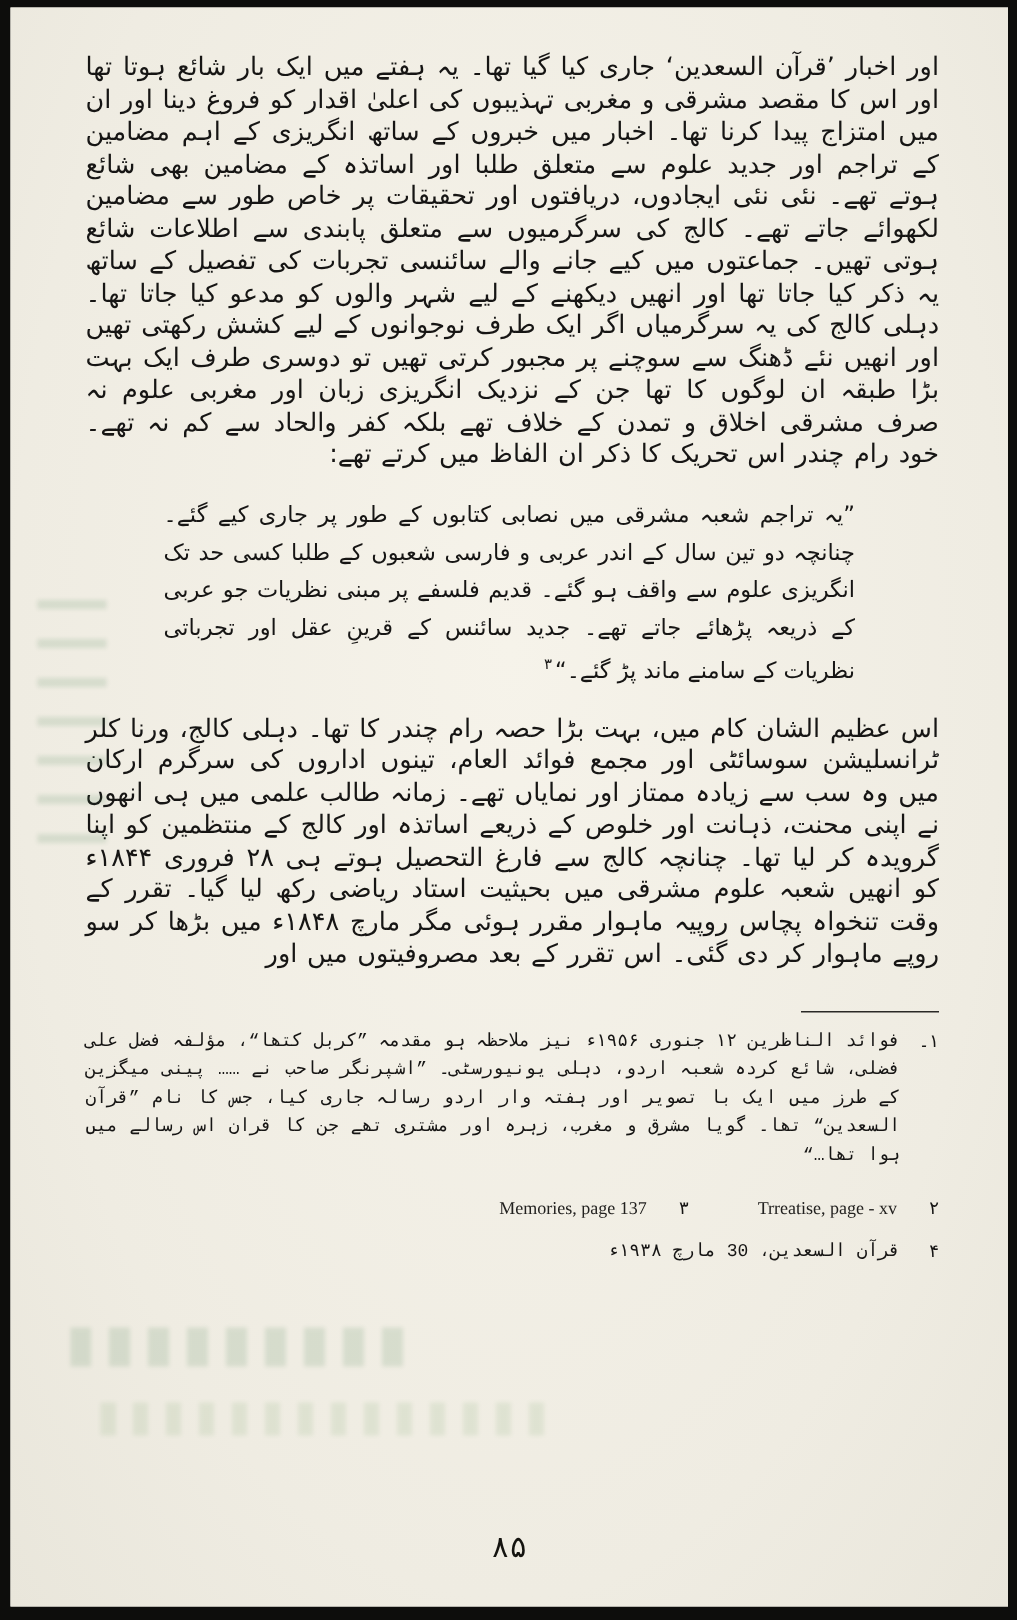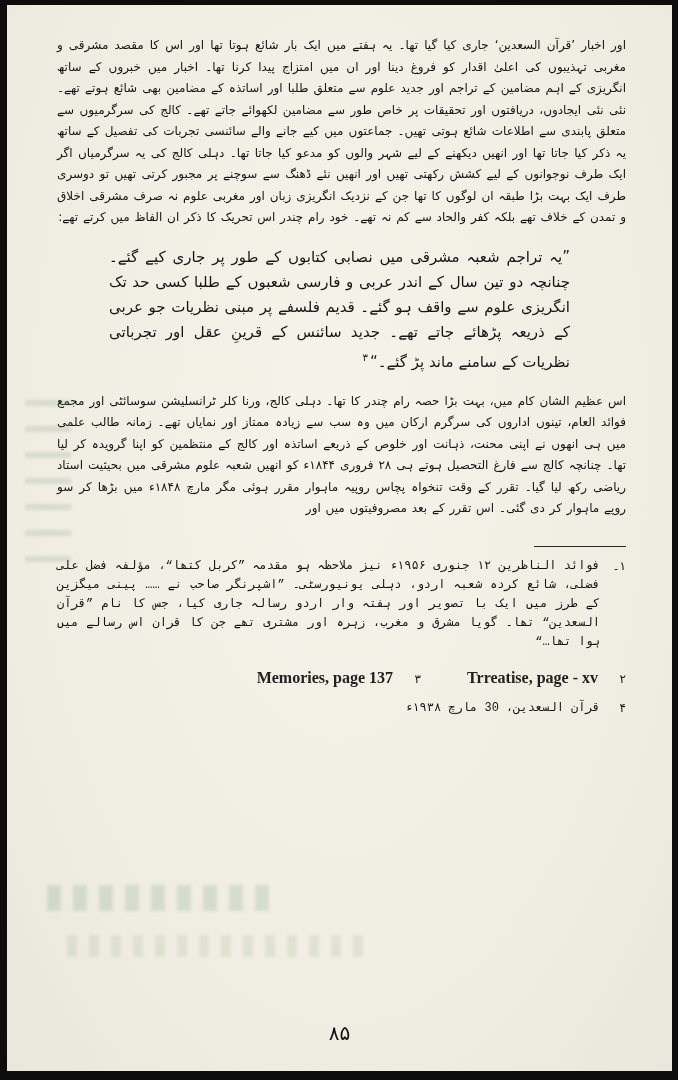--- a/index.html
+++ b/index.html
@@ -26,21 +26,21 @@
   .a1{top:395px;left:18px;width:46px;height:170px;
       background:repeating-linear-gradient(180deg,#3f7a4a 0 6px,transparent 6px 26px);}
   .a2{top:880px;left:40px;width:230px;height:26px;
       background:repeating-linear-gradient(90deg,#3f7a4a 0 14px,transparent 14px 26px);}
   .a3{top:930px;left:60px;width:300px;height:22px;opacity:.10;
       background:repeating-linear-gradient(90deg,#4e8a3f 0 10px,transparent 10px 22px);}
 
   .text{text-align:justify;}
   .para{
     margin:0 0 14px 0;
-    font-size:12px;line-height:21.5px;
+    font-size:17px;line-height:21.5px;
     word-spacing:1px;
   }
   .quote{
     margin:16px 56px 16px 52px;
     font-size:15px;line-height:25px;
     text-align:justify;
   }
   .quote-ref{font-size:10px;vertical-align:super;margin-right:2px;}
 
   .fn-sep{
@@ -52,25 +52,25 @@
   .fn-marker{flex:0 0 18px;text-align:right;}
   .fn-text{flex:1;font-family:Liberation Mono, monospace;}
   .fn-row{
     display:flex;justify-content:flex-start;gap:46px;
     margin:16px 0 10px 0;align-items:baseline;
   }
   .fn-pair{display:flex;gap:10px;align-items:baseline;}
   .latin{
     direction:ltr;unicode-bidi:isolate;
     font-family:"Liberation Serif",serif;
-    font-size:16px;color:#22211f;font-weight:bold;
+    font-size:12px;color:#22211f;
   }
   .page-number{
     position:absolute;bottom:26px;left:0;right:0;
-    text-align:center;font-size:20px;letter-spacing:2px;color:#14130f;
+    text-align:center;font-size:20px;letter-spacing:2px;color:#14130f;font-family:Liberation Mono, monospace;
   }
 </style>
 </head>
 <body>
 
 <div class="scan">
   <div class="page">
 
     <div class="artifact a1"></div>
     <div class="artifact a2"></div>

